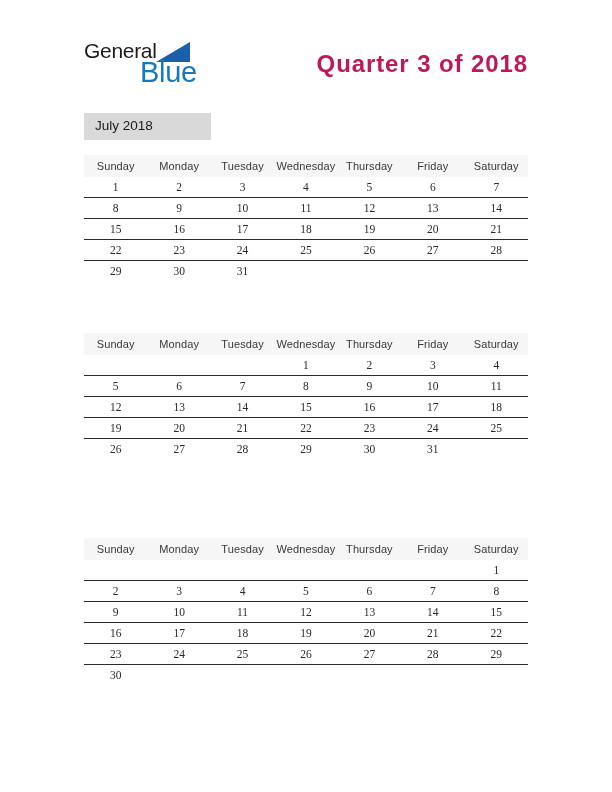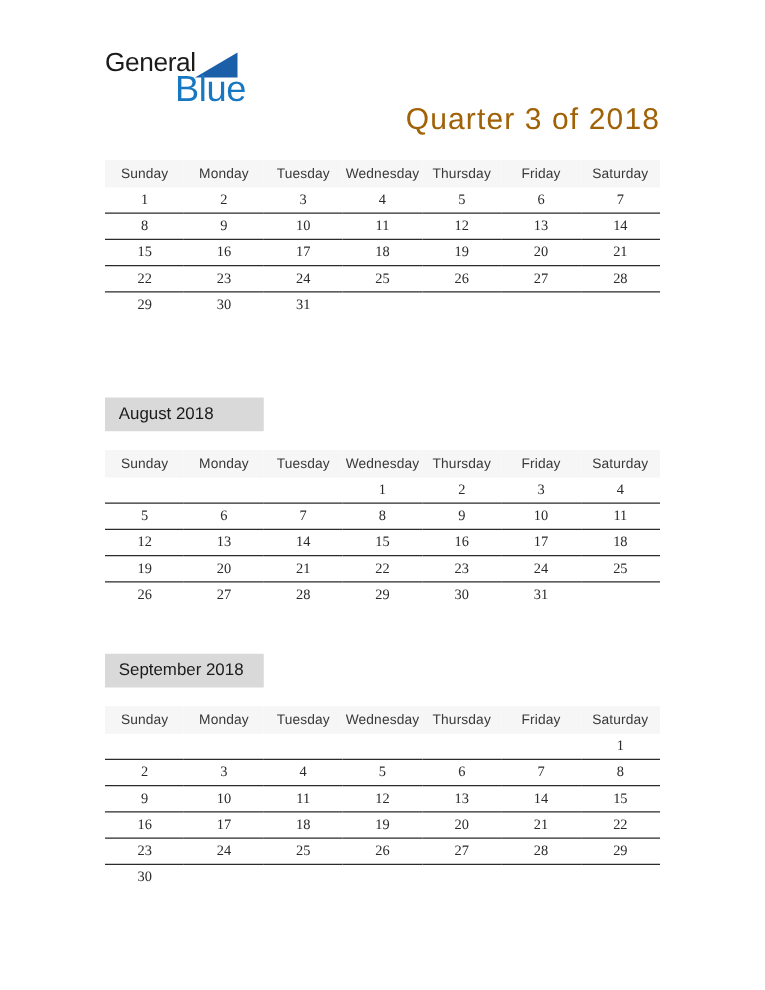--- a/index.html
+++ b/index.html
@@ -72,25 +72,24 @@
     border-width: 0 0 20px 34px;
     border-color: transparent transparent #1a5fa8 transparent;
   }
 
   .page-title {
     position: absolute;
     right: 84px;
     top: 50px;
     font-family: "Liberation Sans", sans-serif;
     font-size: 24px;
-    font-weight: 400;
+    font-weight: 700;
     letter-spacing: 0.9px;
-    color: #a16207;
+    color: #be185d;
     white-space: nowrap;
-    margin-top: 32px;
   }
 
   
   .month-block {
     position: absolute;
     left: 84px;
     width: 444px;
   }
   #month-block-0 { top: 113px; }
   #month-block-1 { top: 318px; }
@@ -159,20 +158,21 @@
       <span class="logo-general">General</span>
       <span class="logo-mark"></span>
       <span class="logo-blue">Blue</span>
     </div>
 
     <div class="page-title">Quarter 3 of 2018</div>
 
   </div>
 
   <div class="month-block" id="month-block-0">
+    <div class="month-title">July 2018</div>
     <table class="cal">
       <thead>
         <tr>
           <th>Sunday</th>
           <th>Monday</th>
           <th>Tuesday</th>
           <th>Wednesday</th>
           <th>Thursday</th>
           <th>Friday</th>
           <th>Saturday</th>
@@ -222,21 +222,20 @@
           <td class="empty"></td>
           <td class="empty"></td>
           <td class="empty"></td>
           <td class="empty"></td>
         </tr>
       </tbody>
     </table>
   </div>
 
   <div class="month-block" id="month-block-1">
-    <div class="month-title">August 2018</div>
     <table class="cal">
       <thead>
         <tr>
           <th>Sunday</th>
           <th>Monday</th>
           <th>Tuesday</th>
           <th>Wednesday</th>
           <th>Thursday</th>
           <th>Friday</th>
           <th>Saturday</th>
@@ -286,21 +285,20 @@
           <td>29</td>
           <td>30</td>
           <td>31</td>
           <td class="empty"></td>
         </tr>
       </tbody>
     </table>
   </div>
 
   <div class="month-block" id="month-block-2">
-    <div class="month-title">September 2018</div>
     <table class="cal">
       <thead>
         <tr>
           <th>Sunday</th>
           <th>Monday</th>
           <th>Tuesday</th>
           <th>Wednesday</th>
           <th>Thursday</th>
           <th>Friday</th>
           <th>Saturday</th>

